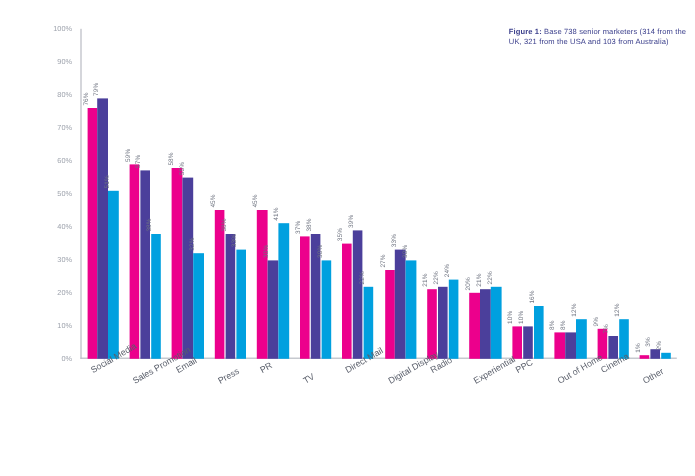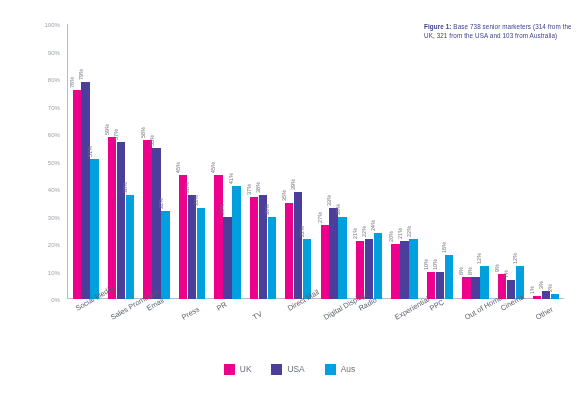--- a/index.html
+++ b/index.html
@@ -326,28 +326,14 @@
       <div class="xl" style="left: 218.286px; top: 3px;">Direct Mail</div>
       <div class="xl" style="left: 253.714px; top: 12px;">Digital Display</div>
       <div class="xl" style="left: 289.143px; top: 3px;">Radio</div>
       <div class="xl" style="left: 324.571px; top: 12px;">Experiential</div>
       <div class="xl" style="left: 360px; top: 3px;">PPC</div>
       <div class="xl" style="left: 395.429px; top: 12px;">Out of Home</div>
       <div class="xl" style="left: 430.857px; top: 3px;">Cinema</div>
       <div class="xl" style="left: 466.286px; top: 12px;">Other</div>
     </div>
 
-  <div class="legend" id="legend">
-      <div class="item">
-        <span class="swatch" style="background: rgb(236, 0, 140);"></span>
-        <span class="lbl">UK</span>
-      </div>
-      <div class="item">
-        <span class="swatch" style="background: rgb(75, 63, 155);"></span>
-        <span class="lbl">USA</span>
-      </div>
-      <div class="item">
-        <span class="swatch" style="background: rgb(0, 160, 223);"></span>
-        <span class="lbl">Aus</span>
-      </div>
-    </div>
 
 </div>
 
 </body></html>

